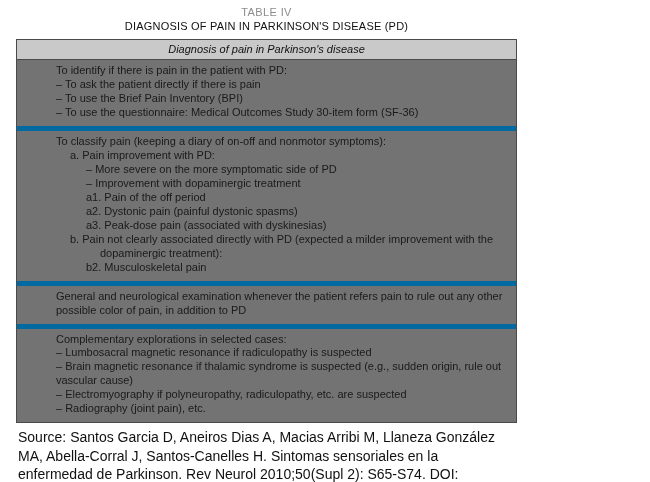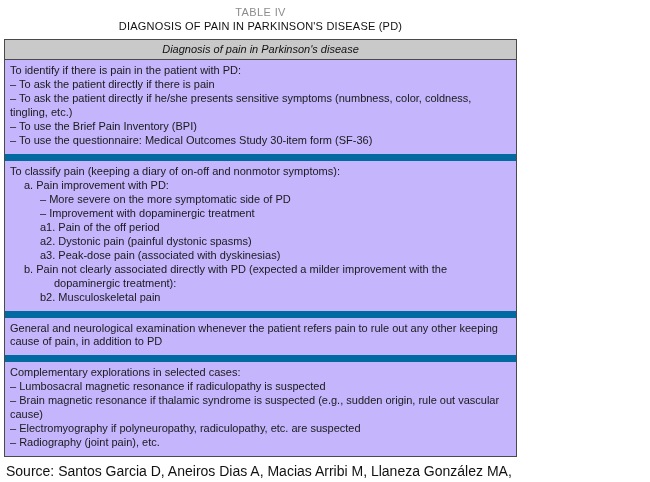--- a/index.html
+++ b/index.html
@@ -6,61 +6,61 @@
     margin: 0;
     padding: 0;
     background: #ffffff;
     font-family: "Liberation Sans", "DejaVu Sans", sans-serif;
     color: #1a1a1a;
   }
   .page {
     width: 521px;
     height: 482px;
     box-sizing: border-box;
-    padding: 6px 4px 0 4px;
+    padding: 6px 4px 0 16px;
     background: #ffffff;
     overflow: hidden;
   }
   .caption {
     text-align: center;
     margin-bottom: 7px;
   }
   .cap-num {
     font-size: 11px;
     letter-spacing: 0.4px;
     color: #8c8c8c;
     margin-bottom: 2px;
   }
   .cap-title {
     font-size: 11px;
     letter-spacing: 0.2px;
     color: #111111;
   }
   .tbl {
     border: 1px solid #4a4a4a;
-    background: #c4b5fd;
+    background: #737373;
   }
   .tbl-header {
     background: #c9c9c9;
     border-bottom: 1px solid #4a4a4a;
     text-align: center;
     font-style: italic;
     font-size: 11px;
     padding: 3px 4px 4px 4px;
     color: #111111;
   }
   .sec {
     padding: 4px 6px 6px 5px;
     font-size: 11px;
     line-height: 1.27;
   }
   .sec + .sec {
-    border-top: 7px solid #0369a1;
+    border-top: 5px solid #0369a1;
   }
-  .line { white-space: normal; }
+  .line { white-space: normal; margin-left: 34px; }
   .l0 { padding-left: 0; }
   .l1 { padding-left: 14px; }
   .l2 { padding-left: 30px; }
   .l1w {
     padding-left: 44px;
     text-indent: -30px;
     max-width: 600px;
   }
   .source {
     margin-top: 5px;
@@ -80,39 +80,38 @@
     <div class="cap-title">DIAGNOSIS OF PAIN IN PARKINSON'S DISEASE (PD)</div>
   </div>
 
   <div class="tbl">
 
     <div class="tbl-header">Diagnosis of pain in Parkinson's disease</div>
 
     <div class="sec">
       <div class="line l0">To identify if there is pain in the patient with PD:</div>
       <div class="line l0">– To ask the patient directly if there is pain</div>
-      <div class="line l0">– To ask the patient directly if he/she presents sensitive symptoms (numbness, color, coldness, tingling, etc.)</div>
       <div class="line l0">– To use the Brief Pain Inventory (BPI)</div>
       <div class="line l0">– To use the questionnaire: Medical Outcomes Study 30-item form (SF-36)</div>
     </div>
 
     <div class="sec">
       <div class="line l0">To classify pain (keeping a diary of on-off and nonmotor symptoms):</div>
       <div class="line l1">a. Pain improvement with PD:</div>
       <div class="line l2">– More severe on the more symptomatic side of PD</div>
       <div class="line l2">– Improvement with dopaminergic treatment</div>
       <div class="line l2">a1. Pain of the off period</div>
       <div class="line l2">a2. Dystonic pain (painful dystonic spasms)</div>
       <div class="line l2">a3. Peak-dose pain (associated with dyskinesias)</div>
       <div class="line l1w">b. Pain not clearly associated directly with PD (expected a milder improvement with the dopaminergic treatment):</div>
       <div class="line l2">b2. Musculoskeletal pain</div>
     </div>
 
     <div class="sec">
-      <div class="line l0">General and neurological examination whenever the patient refers pain to rule out any other keeping cause of pain, in addition to PD</div>
+      <div class="line l0">General and neurological examination whenever the patient refers pain to rule out any other possible color of pain, in addition to PD</div>
     </div>
 
     <div class="sec">
       <div class="line l0">Complementary explorations in selected cases:</div>
       <div class="line l0">– Lumbosacral magnetic resonance if radiculopathy is suspected</div>
       <div class="line l0">– Brain magnetic resonance if thalamic syndrome is suspected (e.g., sudden origin, rule out vascular cause)</div>
       <div class="line l0">– Electromyography if polyneuropathy, radiculopathy, etc. are suspected</div>
       <div class="line l0">– Radiography (joint pain), etc.</div>
     </div>
 

